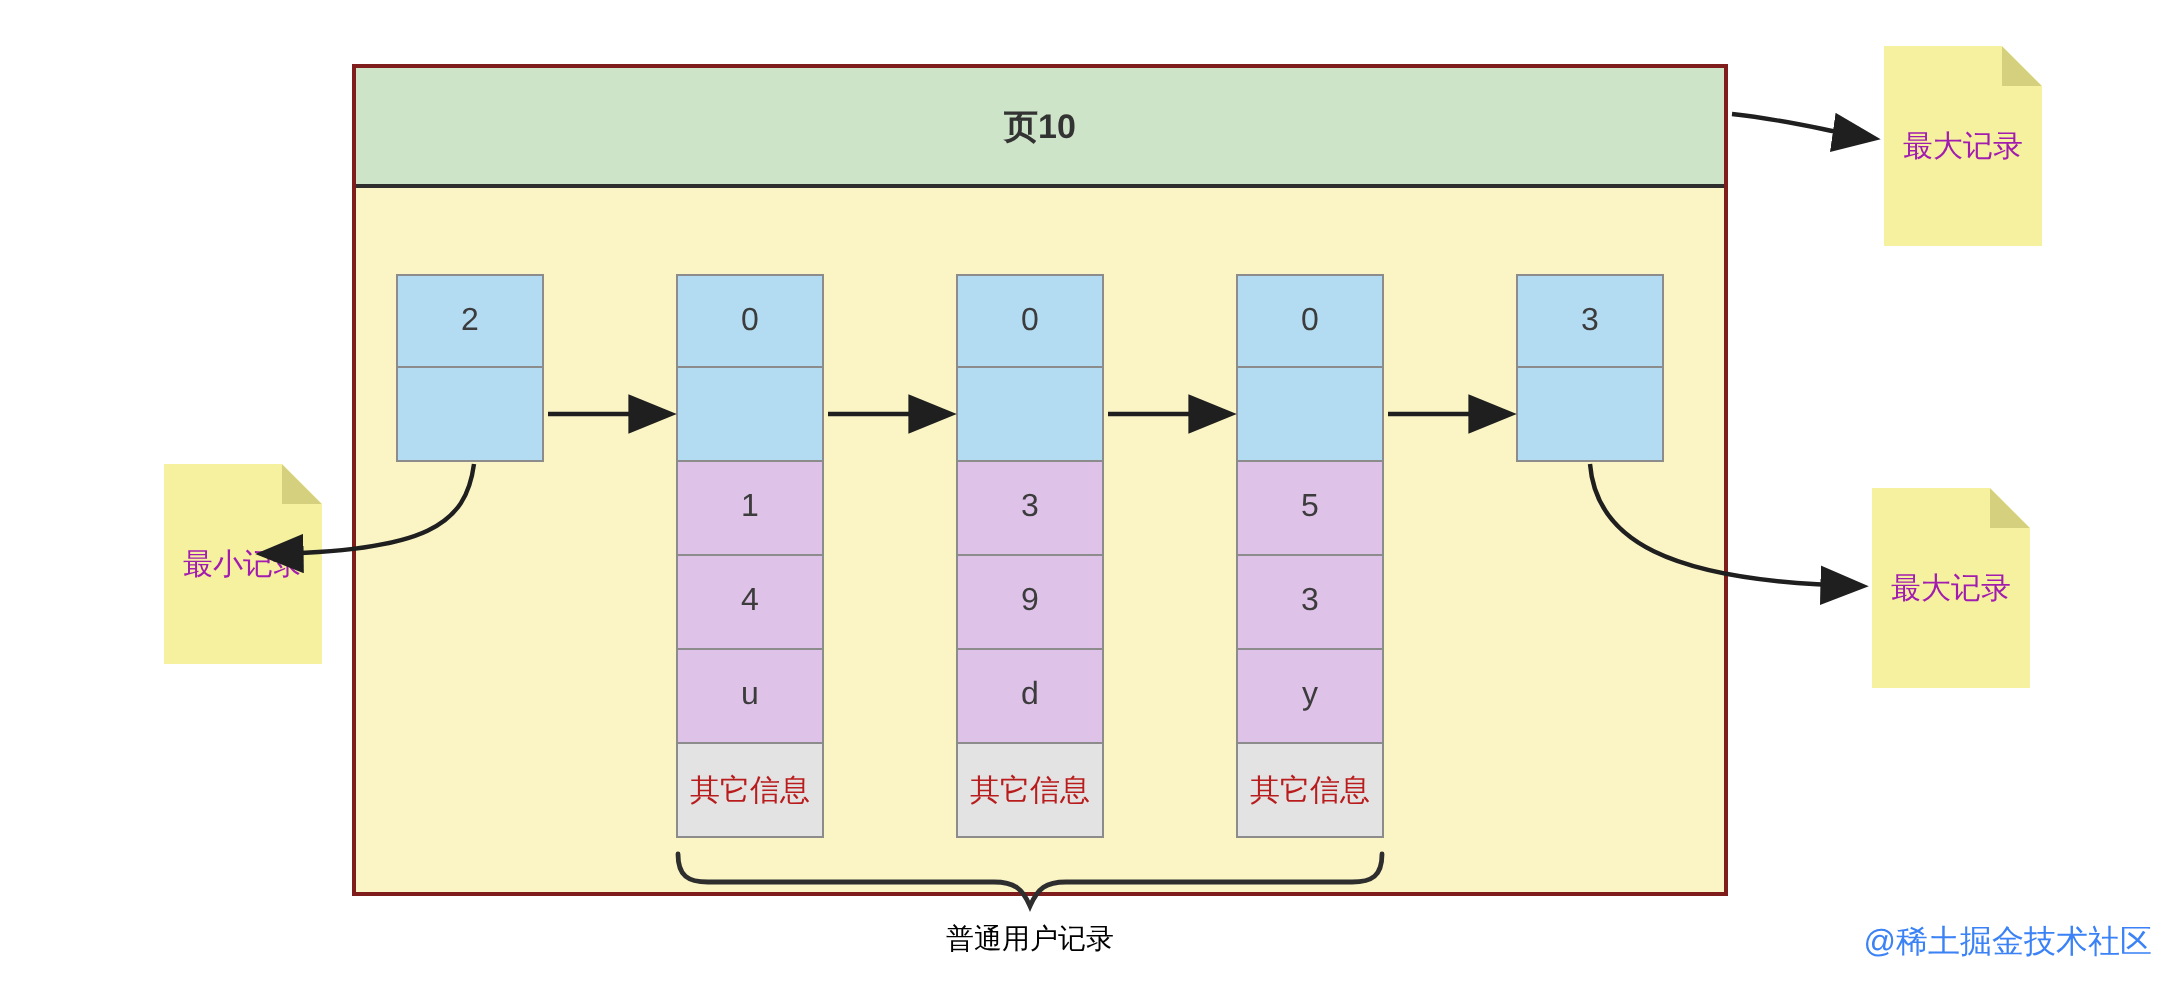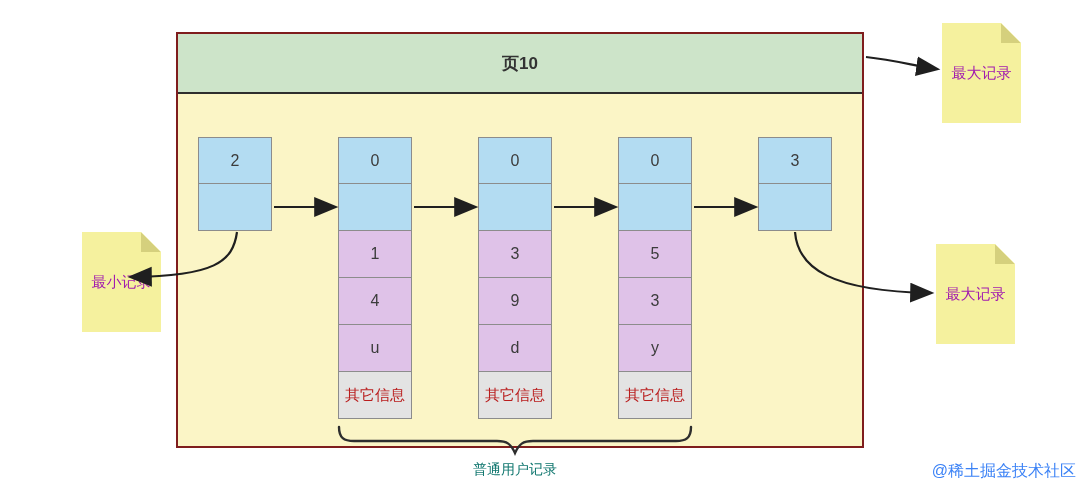--- a/index.html
+++ b/index.html
@@ -72,21 +72,21 @@
   .connectors {
     position: absolute; left: 0; top: 0;
     width: 1088px; height: 498px;
     z-index: 3; pointer-events: none;
   }
   
   .caption {
     position: absolute;
     left: 515px; top: 461px;
     transform: translateX(-50%);
-    font-size: 14px; color: #0f766e;
+    font-size: 14px; color: #000000;
     white-space: nowrap;
     z-index: 2;
   }
   .watermark {
     position: absolute;
     right: 12px; top: 461px;
     font-size: 16px; color: #3b82f6;
     white-space: nowrap;
     z-index: 2;
   }

